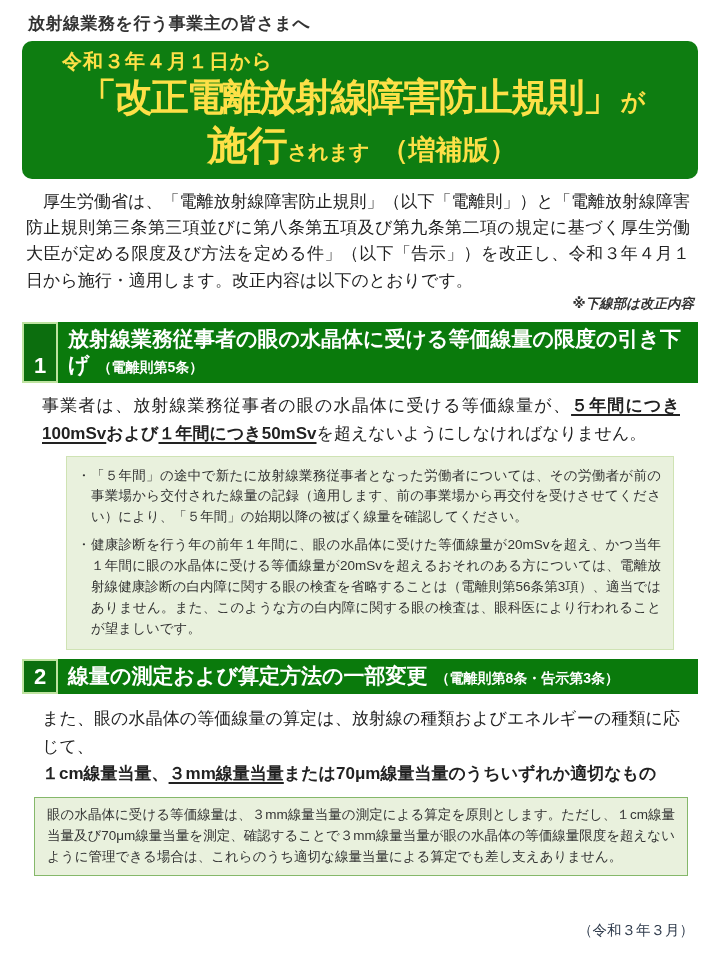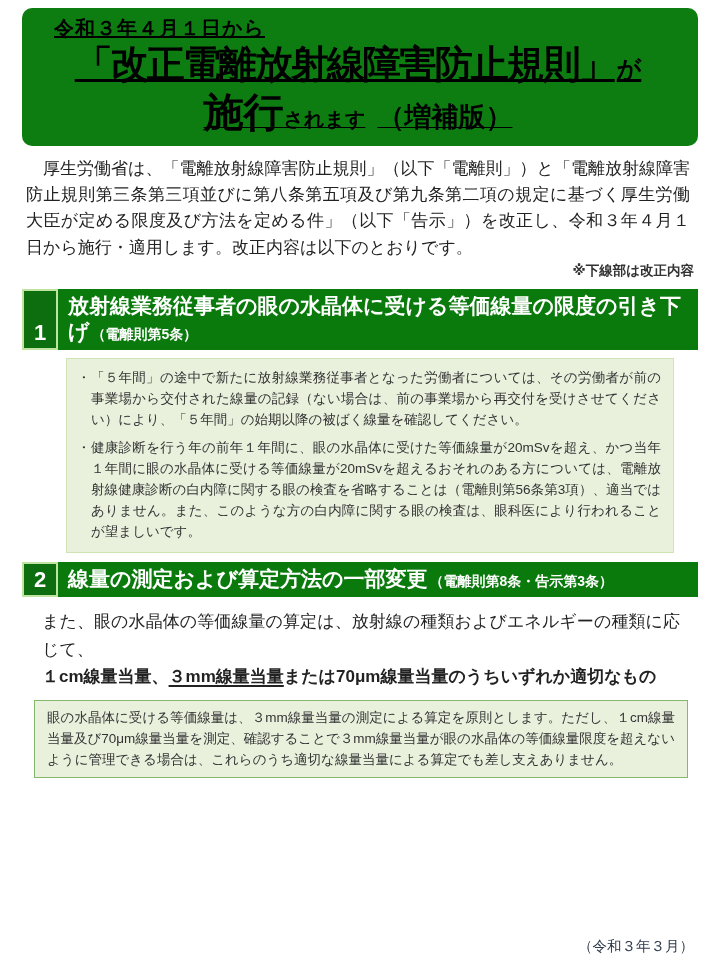--- a/index.html
+++ b/index.html
@@ -7,82 +7,84 @@
   body {
     width:720px; height:960px;
     font-family:"Liberation Sans","DejaVu Sans",sans-serif;
     color:#222;
   }
   .page { position:relative; width:720px; height:960px; padding:8px 22px 0 22px; overflow:hidden; background:#fff; }
 
   .audience { font-size:17px; font-weight:600; color:#333; margin:4px 0 6px 6px; letter-spacing:0.5px; }
 
   .banner {
-    background:#0e7d11; border-radius:10px; color:#000000;
-    padding:7px 12px 12px 8px; text-align:center;text-decoration:underline;
+    background:#0e7d11; border-radius:10px; color:#fde047;
+    padding:7px 12px 12px 16px; text-align:center;
   }
   .banner-date { text-align:left; margin-left:24px; font-size:20px; font-weight:bold; letter-spacing:1px; }
   .banner-title { font-size:38px; font-weight:bold; letter-spacing:-2px; line-height:1.2; white-space:nowrap; }
   .banner-title .particle { font-size:24px; letter-spacing:0; margin-left:2px; }
   .banner-sub { line-height:1.1; margin-top:2px; }
   .banner-sub .big { font-size:40px; font-weight:bold;margin-top:20px; }
   .banner-sub .mid { font-size:20px; font-weight:bold; }
   .banner-sub .note { font-size:27px; font-weight:bold; margin-left:12px;text-align:center; }
 
   .intro { margin:10px 8px 0 4px; font-size:17px; line-height:1.55; text-align:justify; color:#222; }
-  .revnote { text-align:right; font-size:13.5px; font-weight:bold; color:#333; margin:1px 4px 0 0; }
+  .revnote { text-align:right; font-size:13.5px; font-weight:bold; color:#333; margin:1px 4px 0 0;font-style:italic; }
 
   .secbar { display:flex; align-items:stretch; background:#0a7a0c; margin-top:9px; }
   .badge {
     flex:0 0 36px; background:#0c6e0e; border:2px solid #bfe3a0;
     color:#fff; font-weight:bold; font-size:22px;
     display:flex; align-items:flex-end; justify-content:center; padding-bottom:2px;
   }
   .sectitle { color:#fff; font-weight:bold; font-size:21px; line-height:1.25; padding:4px 10px 5px 10px; }
-  .sectitle .ref { font-size:14px; margin-left:2px; }
+  .sectitle .ref { font-size:14px; margin-left:8px; }
 
   .secbody { margin:9px 18px 0 20px; font-size:17px; line-height:1.62; text-align:justify; color:#222; }
   .b  { font-weight:bold; }
   .bu { font-weight:bold; text-decoration:underline; text-decoration-thickness:1.5px; text-underline-offset:3px; }
 
   .gbox { background:#e9f1dd; font-size:13.5px; line-height:1.55; color:#333; text-align:justify; }
   .gbox1 { border:1px solid #cfe3b4; margin:8px 24px 0 44px; padding:9px 12px 9px 10px; }
   .gbox2 { border:1.5px solid #85b86a; margin:9px 10px 0 12px; padding:7px 12px; }
   .bullet { display:flex; }
   .bullet + .bullet { margin-top:7px; }
   .bullet .dot { flex:0 0 14px; }
 
   .para2 { margin-top:11px; }
-  .issued { position:absolute; right:26px; bottom:4px; font-size:14.5px; color:#2f3b4c; }
+  .issued { position:absolute; right:26px; bottom:20px; font-size:14.5px; color:#2f3b4c; }
 </style>
 </head>
 <body>
 
 <div class="page">
 
+  <div class="audience">放射線業務を行う事業主の皆さまへ</div>
 
   <div class="banner">
     <div class="banner-date">令和３年４月１日から</div>
     <div class="banner-title"><span>「改正電離放射線障害防止規則」</span><span class="particle">が</span></div>
     <div class="banner-sub"><span class="big">施行</span><span class="mid">されます</span><span class="note">（増補版）</span></div>
   </div>
 
   <p class="intro">　厚生労働省は、「電離放射線障害防止規則」（以下「電離則」）と「電離放射線障害防止規則第三条第三項並びに第八条第五項及び第九条第二項の規定に基づく厚生労働大臣が定める限度及び方法を定める件」（以下「告示」）を改正し、令和３年４月１日から施行・適用します。改正内容は以下のとおりです。</p>
   <div class="revnote">※下線部は改正内容</div>
 
   <div class="secbar">
     <div class="badge">1</div>
     <div class="sectitle"><span>放射線業務従事者の眼の水晶体に受ける等価線量の限度の引き下げ</span><span class="ref">（電離則第5条）</span></div>
   </div>
 
+  <p class="secbody"><span>事業者は、放射線業務従事者の眼の水晶体に受ける等価線量が、</span><span class="bu">５年間につき100mSv</span><span class="b">および</span><span class="bu">１年間につき50mSv</span><span>を超えないようにしなければなりません。</span></p>
 
   <div class="gbox gbox1">
     <div class="bullet">
         <span class="dot">・</span>
-        <span>「５年間」の途中で新たに放射線業務従事者となった労働者については、その労働者が前の事業場から交付された線量の記録（ない場合は、前の事業場から再交付を受けさせてください）により、「５年間」の始期以降の被ばく線量を確認してください。</span>
+        <span>「５年間」の途中で新たに放射線業務従事者となった労働者については、その労働者が前の事業場から交付された線量の記録（適用します、前の事業場から再交付を受けさせてください）により、「５年間」の始期以降の被ばく線量を確認してください。</span>
       </div>
     <div class="bullet">
         <span class="dot">・</span>
         <span>健康診断を行う年の前年１年間に、眼の水晶体に受けた等価線量が20mSvを超え、かつ当年１年間に眼の水晶体に受ける等価線量が20mSvを超えるおそれのある方については、電離放射線健康診断の白内障に関する眼の検査を省略することは（電離則第56条第3項）、適当ではありません。また、このような方の白内障に関する眼の検査は、眼科医により行われることが望ましいです。</span>
       </div>
   </div>
 
   <div class="secbar">
     <div class="badge">2</div>
     <div class="sectitle"><span>線量の測定および算定方法の一部変更</span><span class="ref">（電離則第8条・告示第3条）</span></div>

